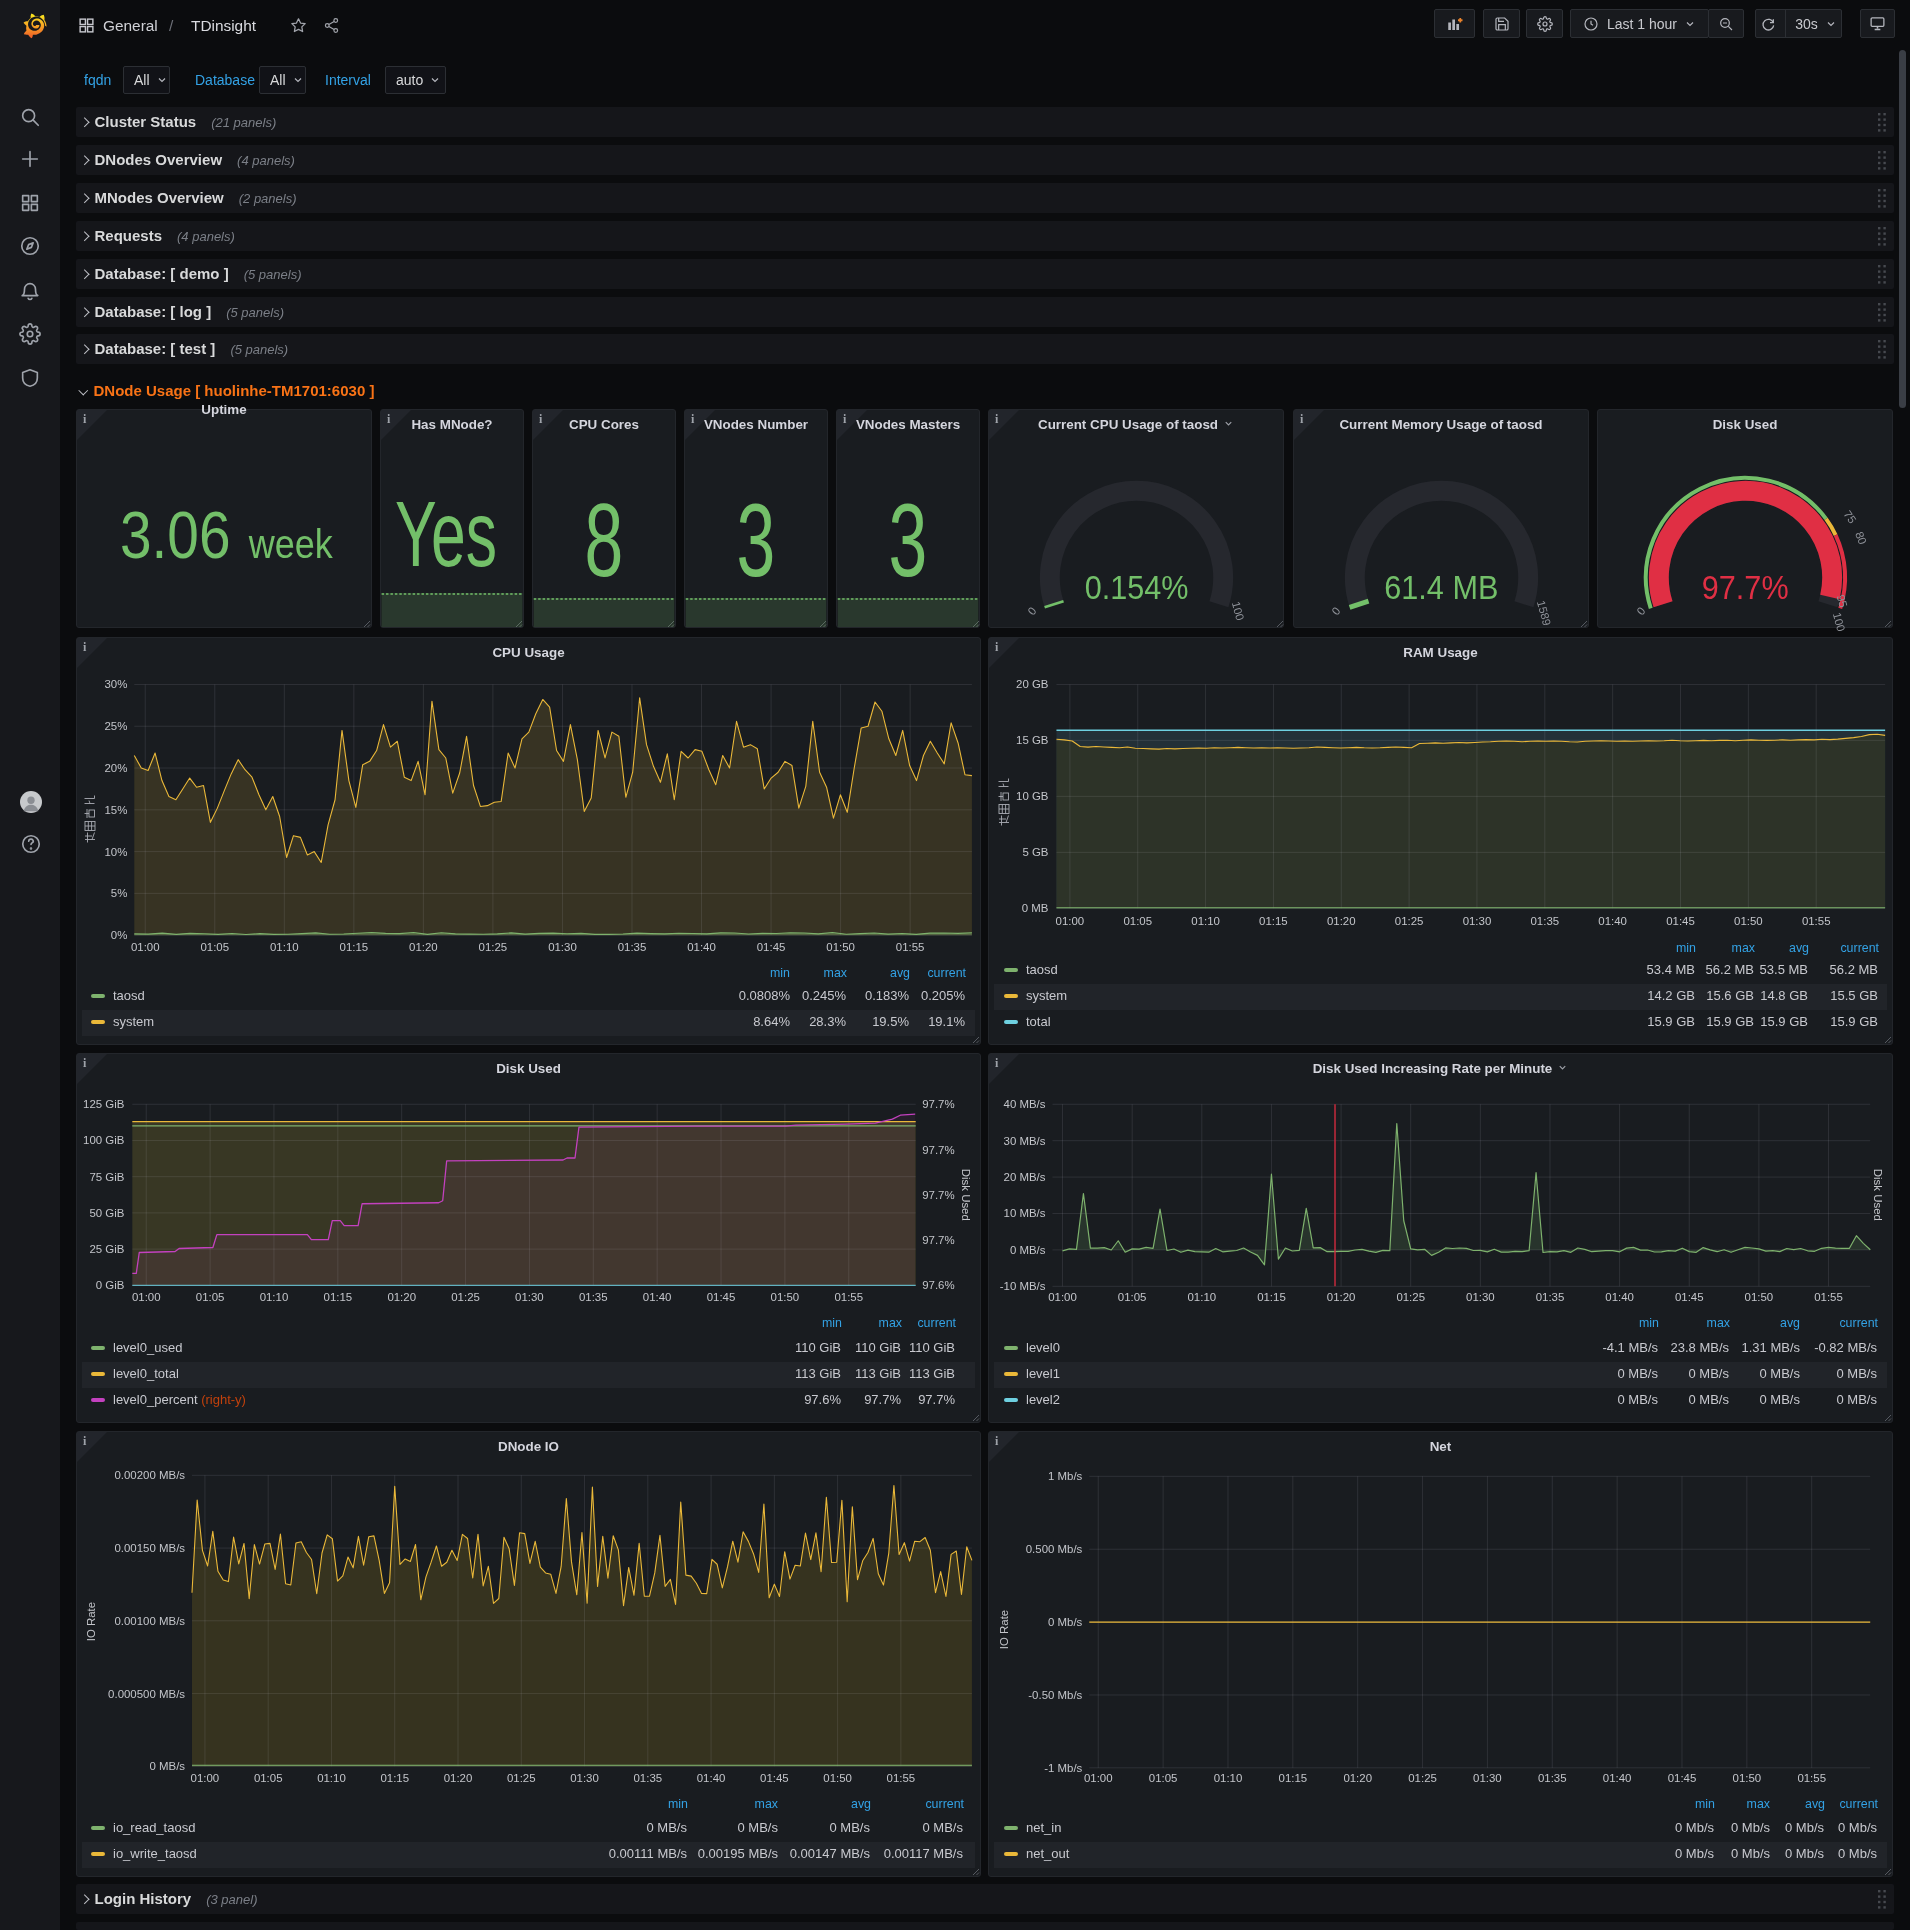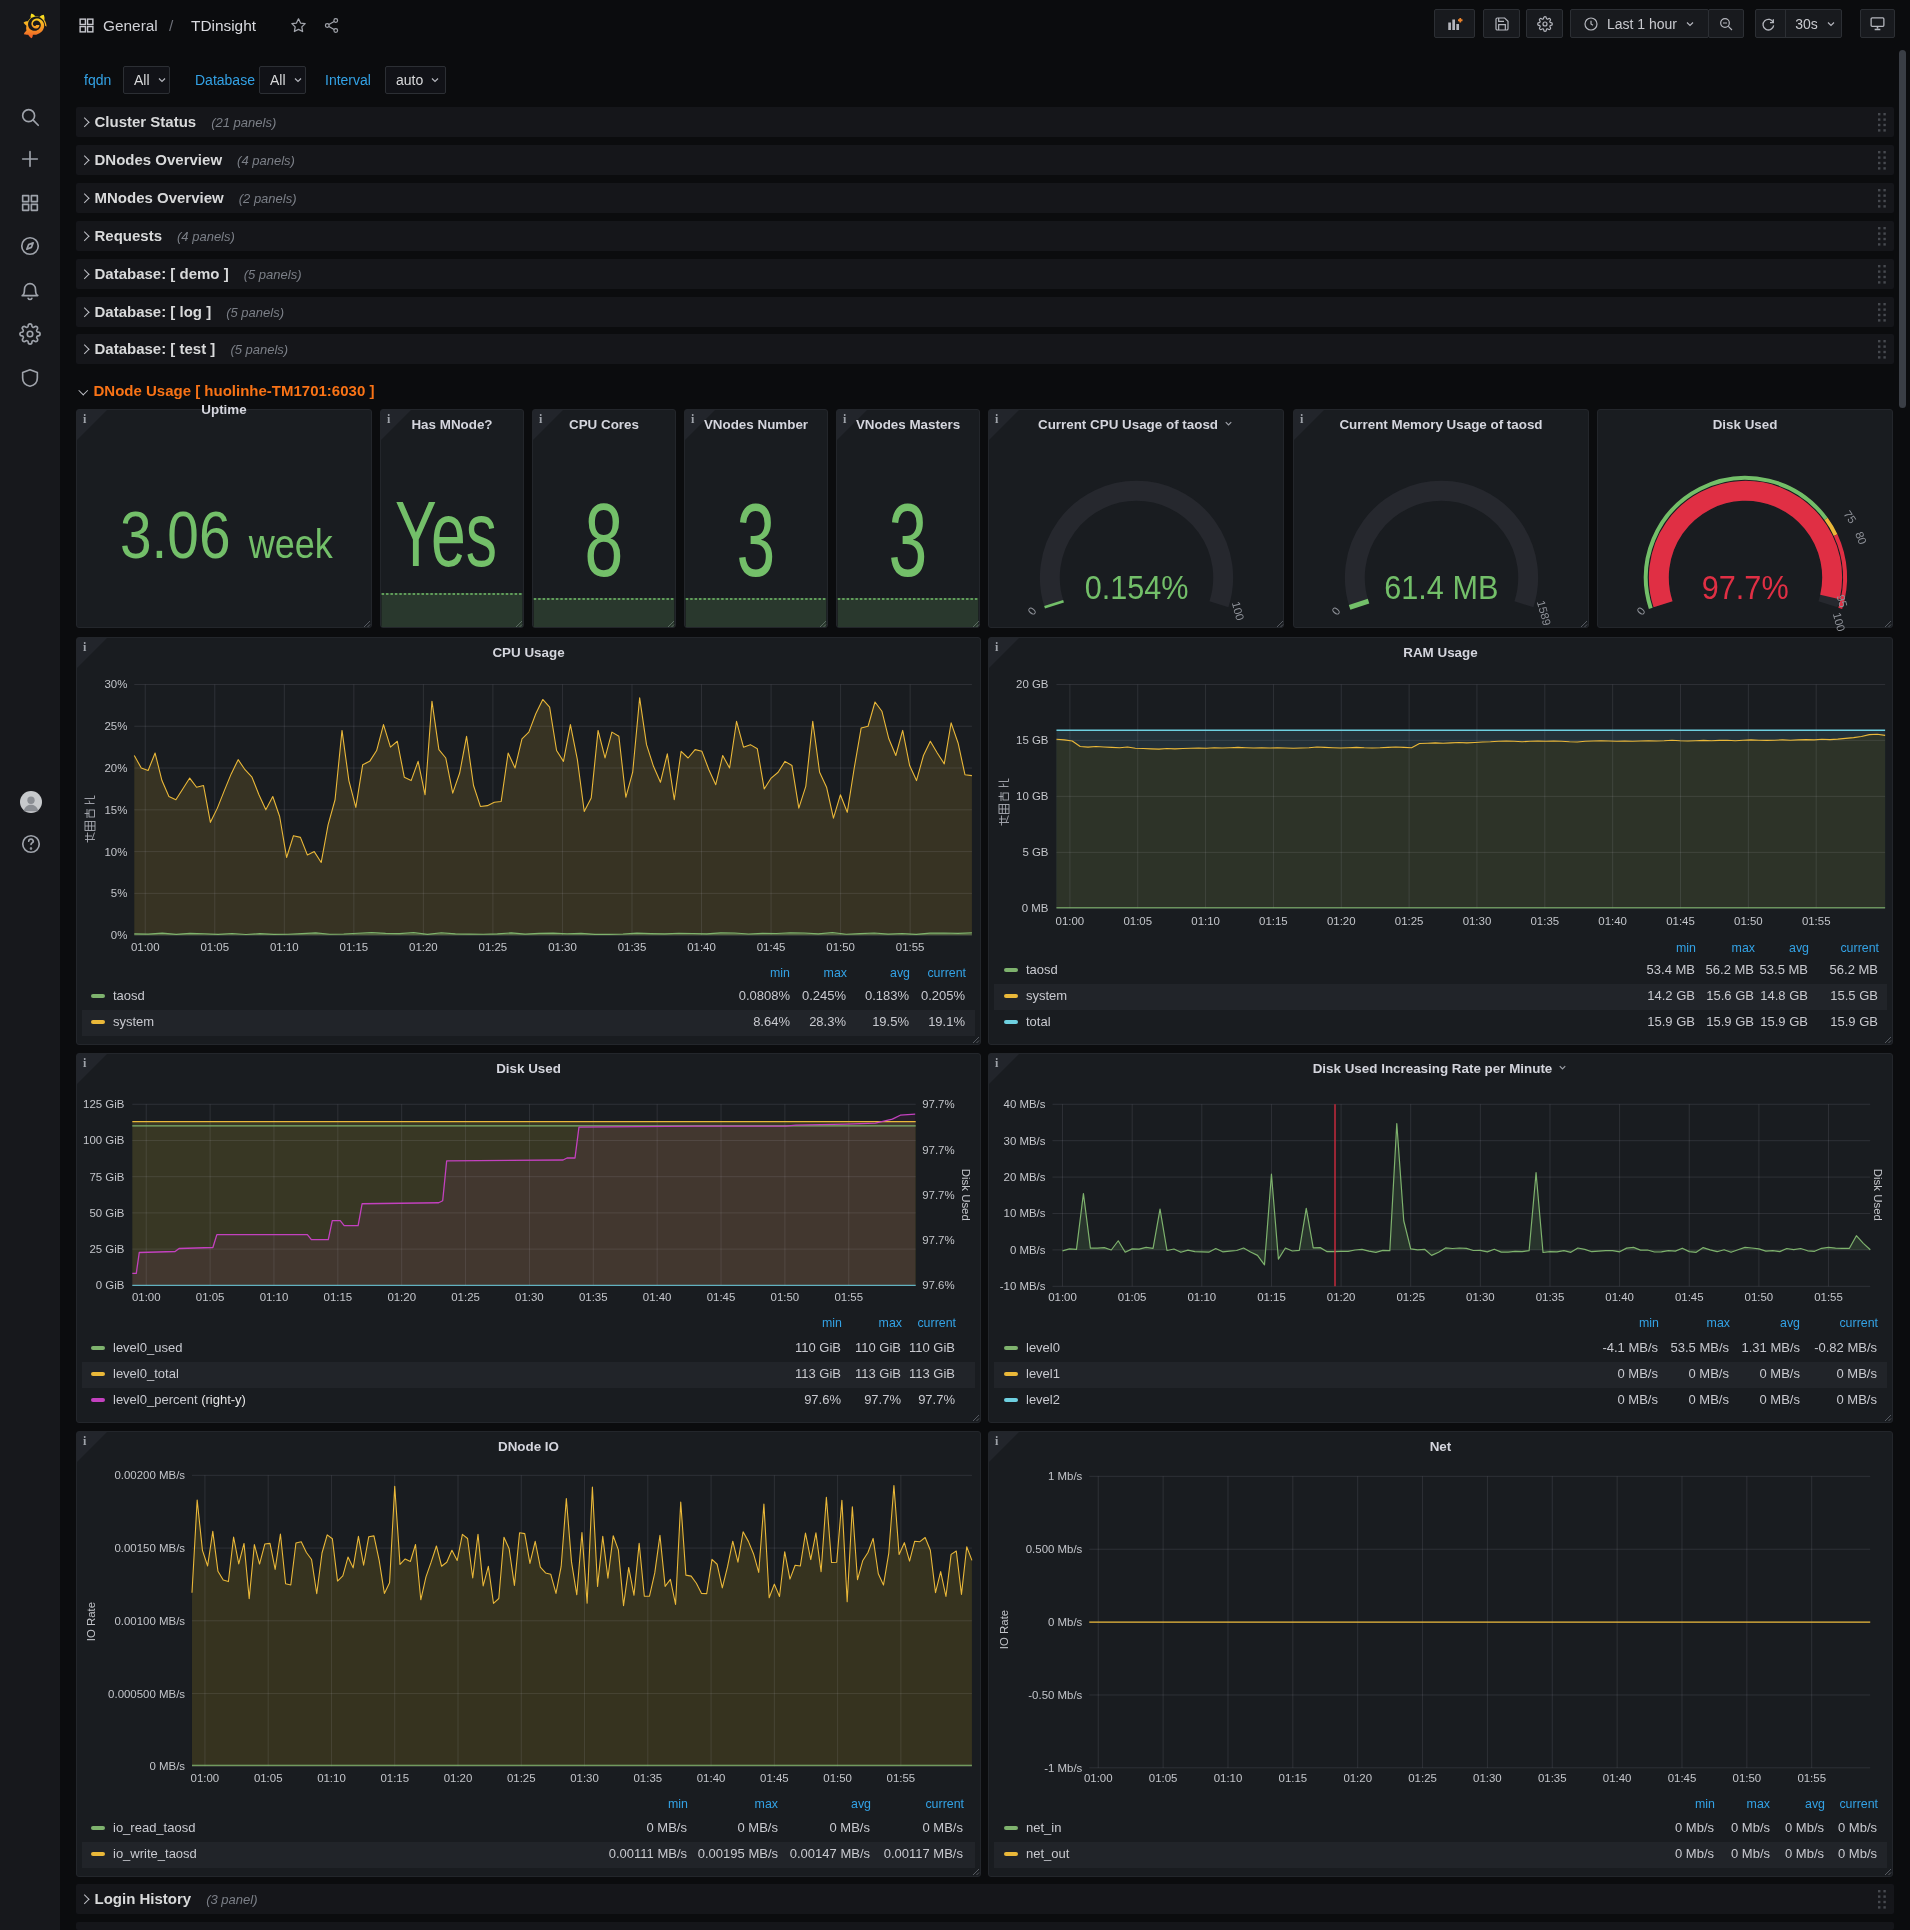--- a/index.html
+++ b/index.html
@@ -613,21 +613,21 @@
 <div class="leghead" style="left:886px;top:1316px;width:70px;text-align:right">current</div>
 <div class="legrow" style="left:91px;top:1340px"><span class="dash" style="background:#7eb26d"></span>level0_used</div>
 <div class="legval" style="left:732px;top:1340px;width:109px">110 GiB</div>
 <div class="legval" style="left:792px;top:1340px;width:109px">110 GiB</div>
 <div class="legval" style="left:846px;top:1340px;width:109px">110 GiB</div>
 <div class="stripe" style="left:82px;top:1362px;width:893px;height:26px"></div>
 <div class="legrow" style="left:91px;top:1366px"><span class="dash" style="background:#eab839"></span>level0_total</div>
 <div class="legval" style="left:732px;top:1366px;width:109px">113 GiB</div>
 <div class="legval" style="left:792px;top:1366px;width:109px">113 GiB</div>
 <div class="legval" style="left:846px;top:1366px;width:109px">113 GiB</div>
-<div class="legrow" style="left:91px;top:1392px"><span class="dash" style="background:#c341bf"></span>level0_percent <span style="color:#e5e5e5">(right-y)</span></div>
+<div class="legrow" style="left:91px;top:1392px"><span class="dash" style="background:#c341bf"></span>level0_percent <span style="color:#c2410c">(right-y)</span></div>
 <div class="legval" style="left:732px;top:1392px;width:109px">97.6%</div>
 <div class="legval" style="left:792px;top:1392px;width:109px">97.7%</div>
 <div class="legval" style="left:846px;top:1392px;width:109px">97.7%</div>
 <div class="panel" style="left:988px;top:1053px;width:905px;height:370px"></div>
 <svg style="left:1882px;top:1412px" width="10" height="10" viewBox="0 0 10 10">
     <path d="M3 9 L9 3 M6.5 9 L9 6.5" stroke="#565a61" stroke-width="1" fill="none"></path>
   </svg>
 <div class="icorner" style="left:989px;top:1054px"></div>
 <div class="iicon" style="left:995px;top:1056px">i</div>
 <div class="ptitle" style="left:988px;top:1061px;width:905px">Disk Used Increasing Rate per Minute<svg width="11" height="11" viewBox="0 0 24 24" fill="none" stroke="#9da0a8" stroke-width="2.6" style="position:static;margin-left:5px">
@@ -680,21 +680,21 @@
   </svg>
 <svg style="left:0;top:0" width="1910" height="1930" viewBox="0 0 1920 1940">
     <text x="1884" y="1201" font-size="11.5" fill="#c3c5ca" font-family="Liberation Sans" text-anchor="middle" transform="rotate(90 1884 1201)">Disk Used</text>
   </svg>
 <div class="leghead" style="left:1589px;top:1316px;width:70px;text-align:right">min</div>
 <div class="leghead" style="left:1660px;top:1316px;width:70px;text-align:right">max</div>
 <div class="leghead" style="left:1730px;top:1316px;width:70px;text-align:right">avg</div>
 <div class="leghead" style="left:1808px;top:1316px;width:70px;text-align:right">current</div>
 <div class="legrow" style="left:1004px;top:1340px"><span class="dash" style="background:#7eb26d"></span>level0</div>
 <div class="legval" style="left:1549px;top:1340px;width:109px">-4.1 MB/s</div>
-<div class="legval" style="left:1620px;top:1340px;width:109px">53.5 MB/s</div>
+<div class="legval" style="left:1620px;top:1340px;width:109px">23.8 MB/s</div>
 <div class="legval" style="left:1691px;top:1340px;width:109px">1.31 MB/s</div>
 <div class="legval" style="left:1768px;top:1340px;width:109px">-0.82 MB/s</div>
 <div class="stripe" style="left:994px;top:1362px;width:893px;height:26px"></div>
 <div class="legrow" style="left:1004px;top:1366px"><span class="dash" style="background:#eab839"></span>level1</div>
 <div class="legval" style="left:1549px;top:1366px;width:109px">0 MB/s</div>
 <div class="legval" style="left:1620px;top:1366px;width:109px">0 MB/s</div>
 <div class="legval" style="left:1691px;top:1366px;width:109px">0 MB/s</div>
 <div class="legval" style="left:1768px;top:1366px;width:109px">0 MB/s</div>
 <div class="legrow" style="left:1004px;top:1392px"><span class="dash" style="background:#6ed0e0"></span>level2</div>
 <div class="legval" style="left:1549px;top:1392px;width:109px">0 MB/s</div>

